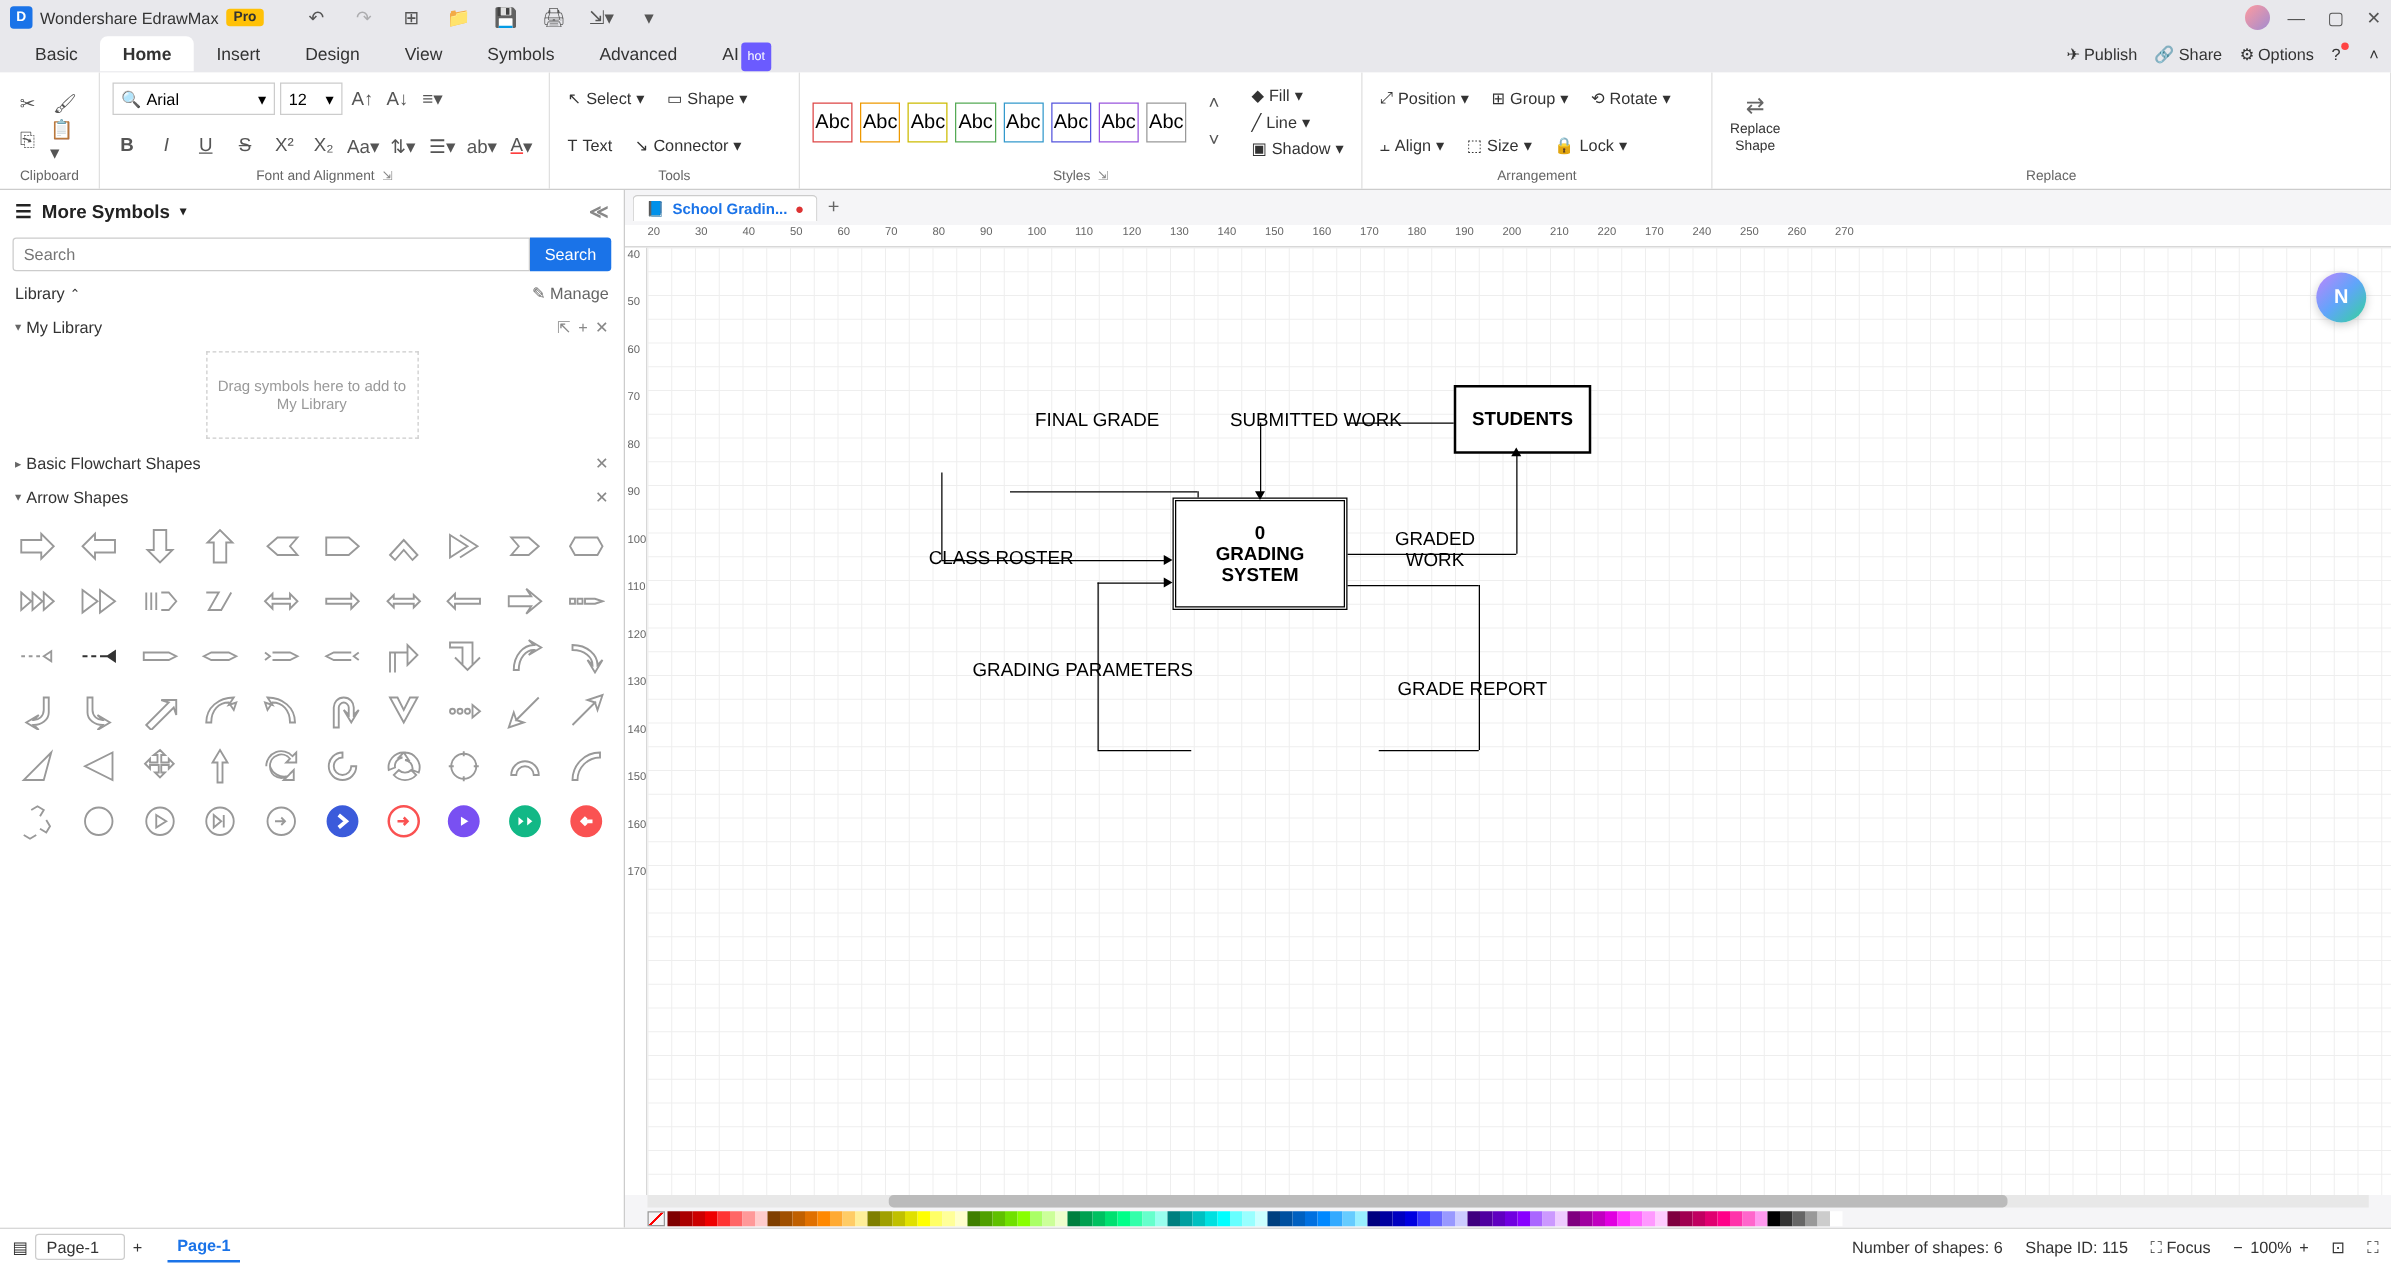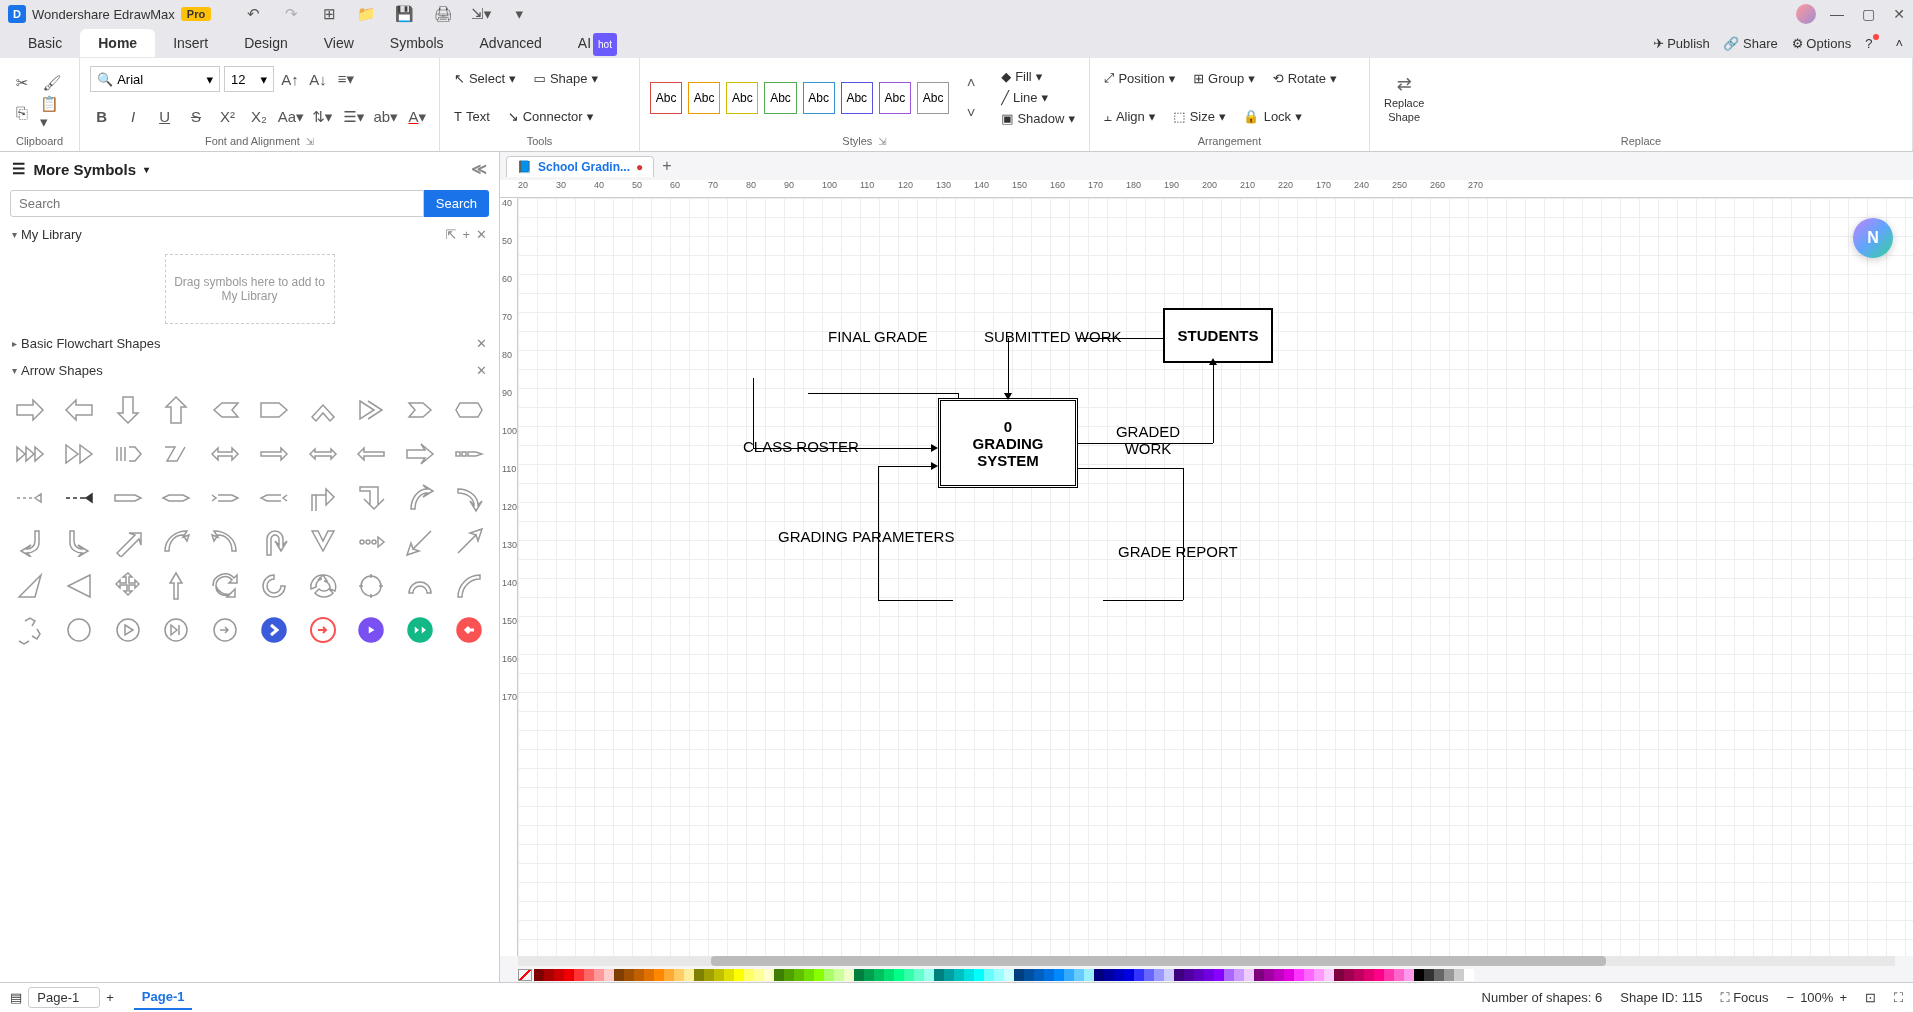--- a/index.html
+++ b/index.html
@@ -27,21 +27,21 @@
 .ribbon { height: 94px; background: #fff; display: flex; border-bottom: 1px solid #ccc; }
 .ribbon-group { border-right: 1px solid #e0e0e0; padding: 4px 10px 2px; display: flex; flex-direction: column; }
 .ribbon-group .body { flex: 1; display: flex; align-items: center; gap: 6px; }
 .ribbon-group .label { font-size: 11px; color: #666; text-align: center; padding: 2px 0; display:flex;justify-content:center;align-items:center;gap:6px; }
 .ribbon-group .label .expand { font-size:10px;color:#888; }
 .ico-btn { width: 24px; height: 24px; display: flex; align-items: center; justify-content: center; color: #555; cursor: pointer; font-size: 15px; }
 .ico-col { display:flex;flex-direction:column;gap:6px; }
 .font-select { border: 1px solid #ccc; height: 26px; padding: 0 6px; font-size: 13px; display:flex;align-items:center;gap:4px;background:#fff; }
 .font-select.name { width: 130px; }
 .font-select.size { width: 50px; }
-.style-swatch { width: 34px; height: 32px; border: 1px solid #ccc; display: flex; align-items: center; justify-content: center; font-size: 12px; background: #fff; }
+.style-swatch { width: 34px; height: 32px; border: 1px solid #ccc; display: flex; align-items: center; justify-content: center; font-size: 16px; background: #fff; }
 .style-swatch.s1{border-color:#d44;} .style-swatch.s2{border-color:#e90;} .style-swatch.s3{border-color:#cb0;}
 .style-swatch.s4{border-color:#5a5;} .style-swatch.s5{border-color:#39c;} .style-swatch.s6{border-color:#55d;}
 .style-swatch.s7{border-color:#95d;} .style-swatch.s8{border-color:#999;}
 .ribbon-btn { display:flex;align-items:center;gap:4px;font-size:13px;color:#333;padding:2px 4px;cursor:pointer; }
 .ribbon-col { display:flex;flex-direction:column;gap:2px; }
 .vbtn { display:flex;flex-direction:column;align-items:center;font-size:11px;color:#333;padding:4px;gap:2px;cursor:pointer; }
 .vbtn .vicon{font-size:18px;color:#666;}
 
 
 .main { display: flex; height: calc(100% - 28px - 30px - 94px - 30px); }
@@ -281,20 +281,27 @@
   <div class="leftpanel">
     <div class="lp-header">
       <span>☰</span>
       <span>More Symbols</span>
         <span style="font-size:10px">▾</span>
       <span class="collapse">≪</span>
     </div>
     <div class="lp-search">
       <input placeholder="Search" style="">
       <button>Search</button>
+    </div>
+    <div class="lp-row">
+      <span>Library</span> 
+        <span style="font-size:10px;margin-left:4px">⌃</span>
+      <div class="right">
+          <span>✎ <span>Manage</span></span>
+        </div>
     </div>
     <div class="lp-section-title open">
       <span>My Library</span>
       <span class="x" style="display:flex;gap:6px">
         <span>⇱</span>
         <span>+</span>
         <span>✕</span>
       </span>
     </div>
     <div class="mylib-drop">Drag symbols here to add to My Library</div>

